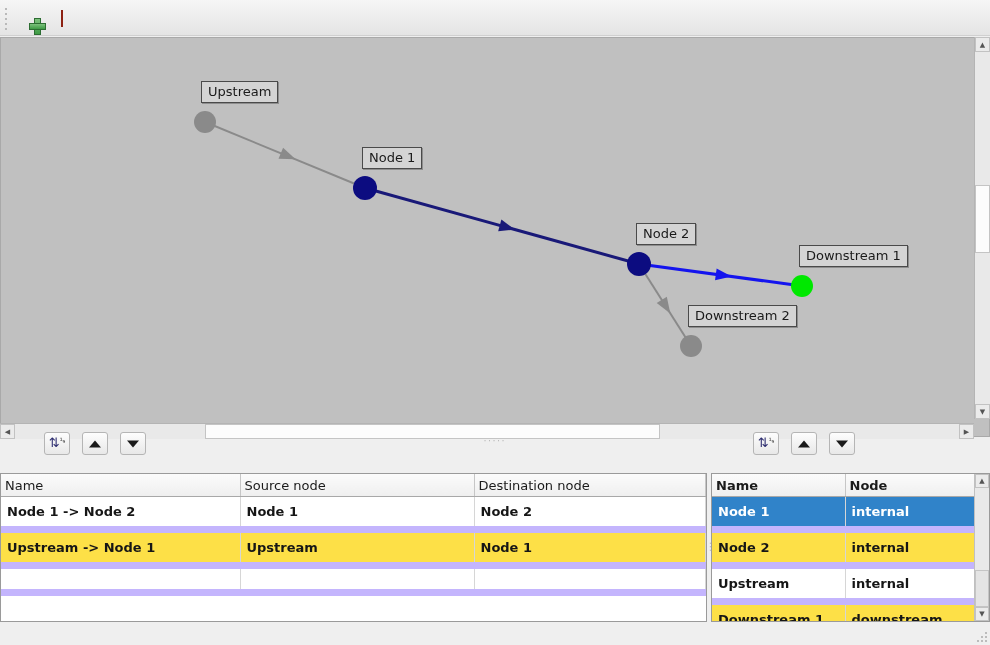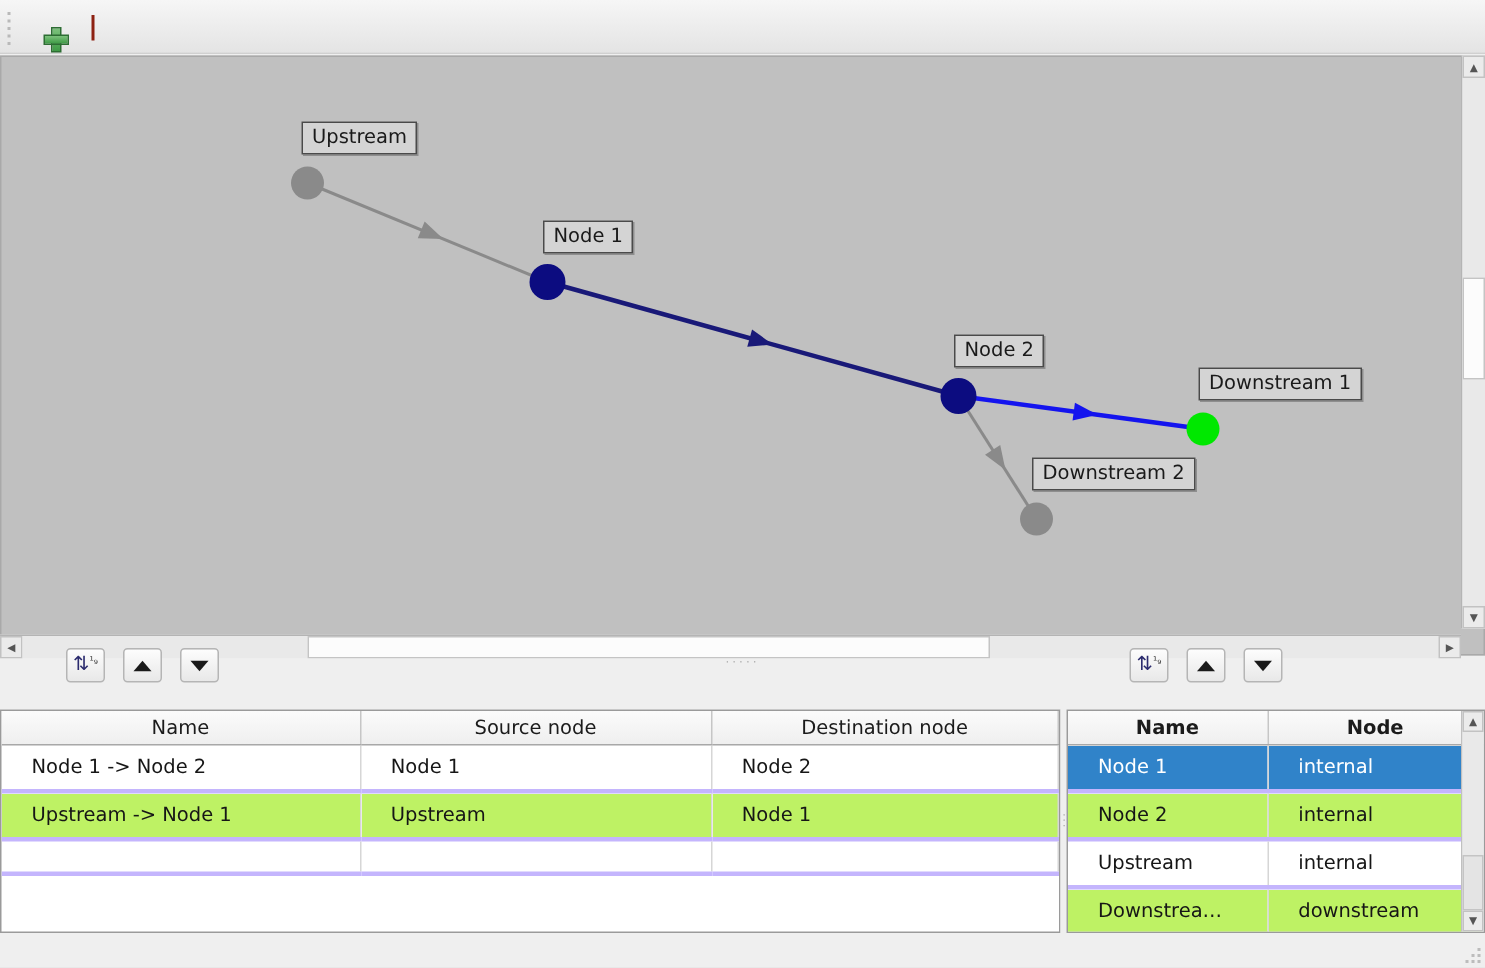--- a/index.html
+++ b/index.html
@@ -183,37 +183,38 @@
 
   table.grid { width: 100%; border-collapse: collapse; table-layout: fixed; }
   table.grid th {
     background: linear-gradient(to bottom, #fbfbfb, #efefef);
     border-right: 1px solid #c6c6c6;
     border-bottom: 1px solid #a8a8a8;
     font-weight: normal;
     font-size: 13px;
     color: #1b1b1b;
     height: 22px;
-    text-align: center;
+    text-align: left;
     padding: 0 4px;
   }
   #tbl-right table.grid th { font-weight: bold; }
   table.grid td {
     border-right: 1px solid #d6d6d6;
-    border-bottom: 3px solid #c4b5fd;
+    border-bottom: 7px solid #c4b5fd;
     font-size: 13px;
     color: #161616;
     height: 29px;
-    padding: 0 20px;
+    padding: 0 6px;
     overflow: hidden;
     white-space: nowrap;
     text-overflow: ellipsis;
+    font-weight: bold;
   }
   table.grid tr.odd  td { background: #ffffff; }
-  table.grid tr.even td { background: #bef264; }
+  table.grid tr.even td { background: #fde047; }
   table.grid tr.sel td  { background: #3083c9; color: #ffffff; }
   table.grid tr.blank td { background: #ffffff; height: 20px; }
 
   .splitter-v {
     position: absolute;
     left: 707px; top: 473px;
     width: 4px; height: 149px;
     background: #efefef;
     display: flex; align-items: center; justify-content: center;
   }

